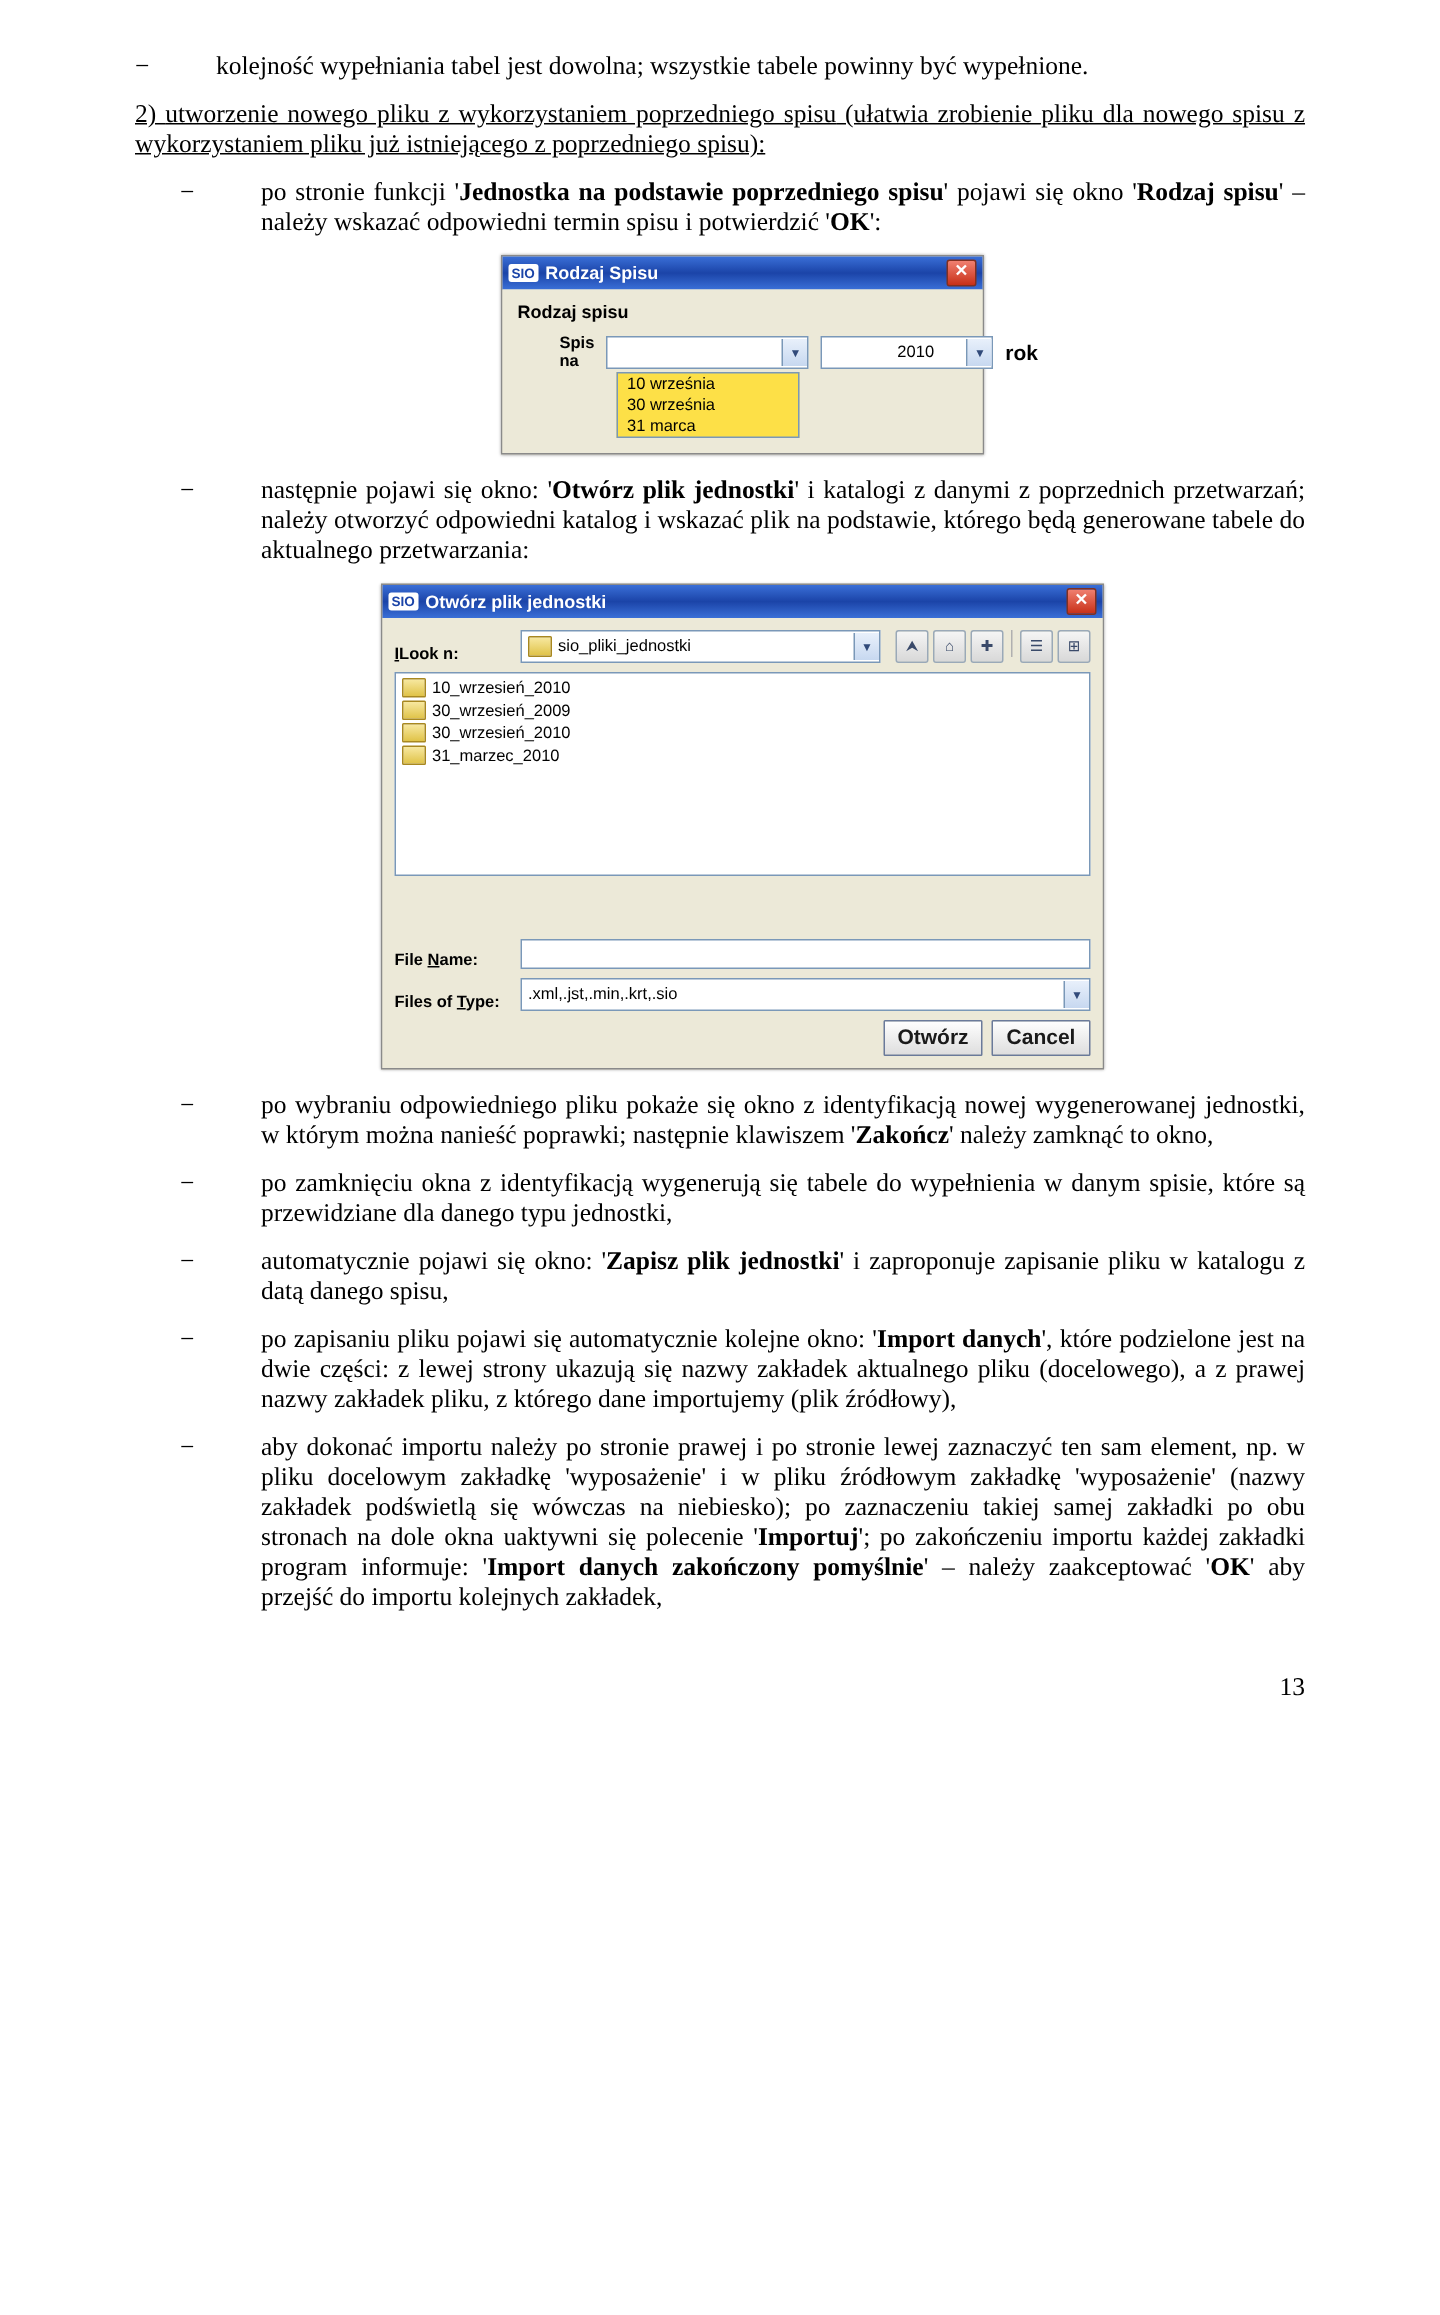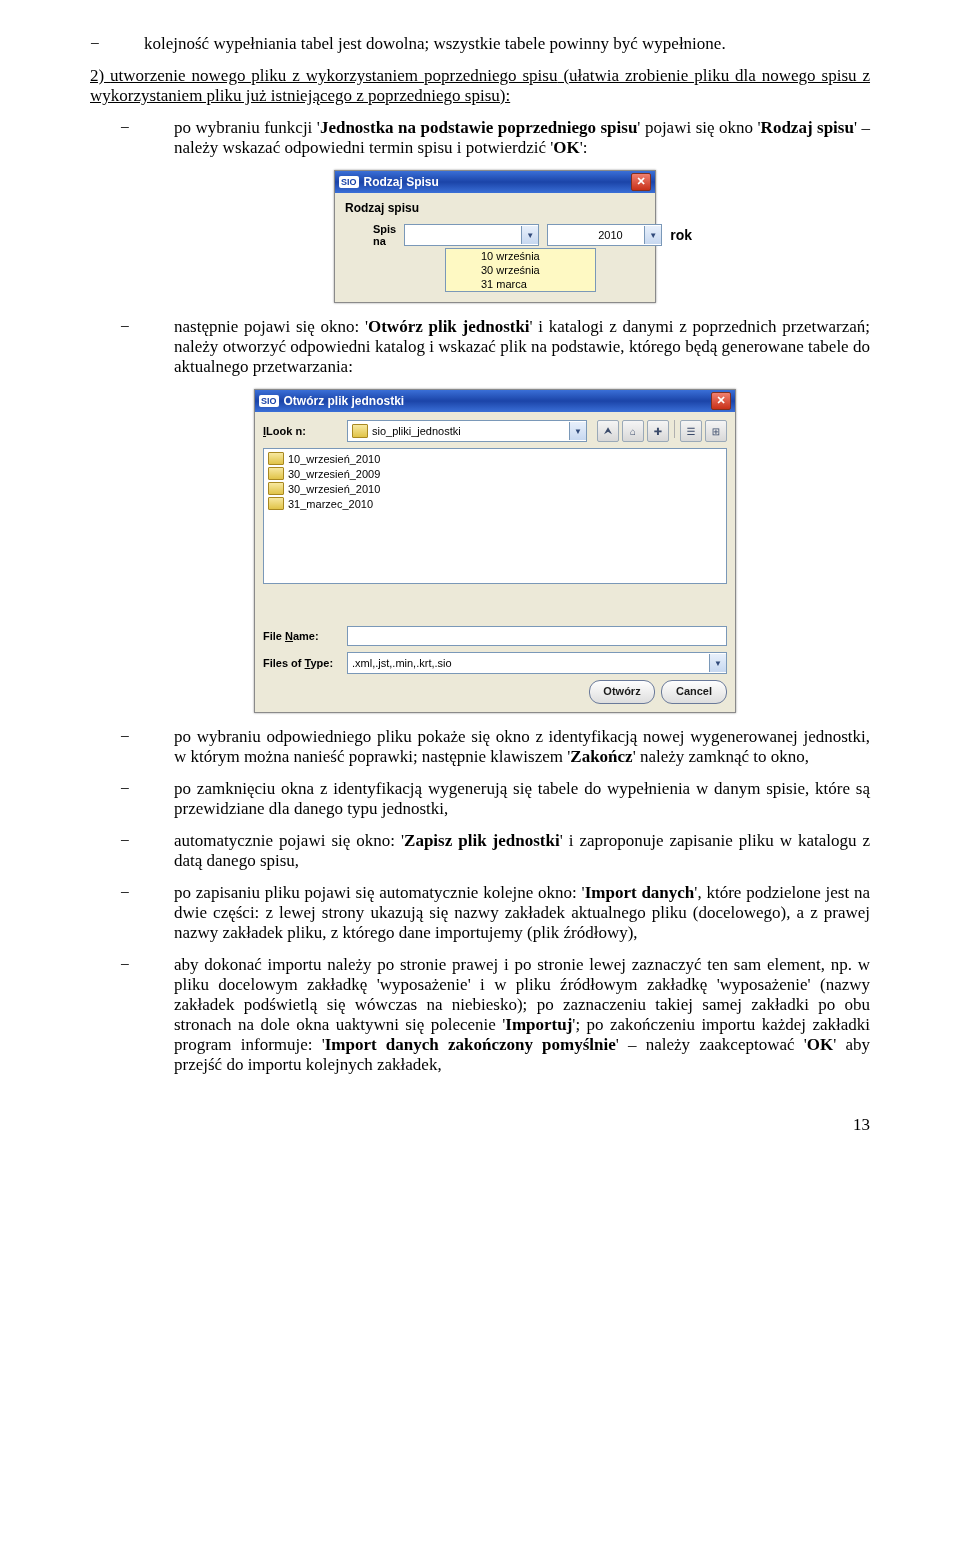--- a/index.html
+++ b/index.html
@@ -111,46 +111,45 @@
     background: linear-gradient(to bottom,#e8f0fb,#c7d8f0);
     border-left: 1px solid #7a98b8;
     display: flex;
     align-items: center;
     justify-content: center;
     font-size: 8px;
     color: #314a7a;
   }
   .dropdown-list {
     border: 1px solid #7a98b8;
-    background: #fef9c3;
+    background: #fde047;
     width: 120px;
     margin-top: -1px;
-    margin-left: 100px;
-    padding-left: 29px;
+    margin-left: 66px;
   }
   .dropdown-list .opt {
     padding: 1px 6px;
     font-size: 11px;
   }
   .spis-row {
     display: flex;
     align-items: center;
     gap: 8px;
     margin-left: 28px;
     margin-bottom: 2px;
   }
 
   
   .file-body {
     background: #ece9d8;
     padding: 8px 8px 8px 8px;
   }
   .file-row {
     display: flex;
-    align-items: center;
+    align-items: flex-end;
     gap: 6px;
     margin-bottom: 6px;
   }
   .file-row .lbl {
     width: 78px;
     font-weight: bold;
     font-size: 11px;
   }
   .file-row .lbl .ul { text-decoration: underline; }
   .lookin-combo {
@@ -219,24 +218,24 @@
   .btn-row {
     display: flex;
     justify-content: flex-end;
     gap: 6px;
     margin-top: 6px;
   }
   .win-btn {
     min-width: 64px;
     height: 22px;
     border: 1px solid #6a7a9a;
-    border-radius: 11px;
+    border-radius: 1px;
     background: linear-gradient(to bottom,#fefefe,#dedede);
     font-family: Tahoma, Arial, sans-serif;
-    font-size: 11px;
+    font-size: 14px;
     text-align: center;
     line-height: 20px;
     font-weight: bold;
     color: #1a1a1a;
     cursor: pointer;
   }
   .page-number {
     text-align: right;
     margin-top: 40px;
     font-size: 17px;
@@ -254,21 +253,21 @@
 
   <div class="section-heading">
     <span style="text-decoration:none">2) </span><span>utworzenie nowego pliku z wykorzystaniem poprzedniego spisu</span><span class="section-tail" style="text-decoration:none"> (ułatwia zrobienie pliku dla nowego spisu z wykorzystaniem pliku już istniejącego z poprzedniego spisu):</span>
   </div>
 
   <div class="sub-bullets">
 
     <div class="bullet-row">
       <div class="bullet-dash">−</div>
       <div class="bullet-text">
-        <span>po wybraniu funkcji '</span><span class="bold">Jednostka na podstawie poprzedniego spisu</span><span>' pojawi się okno '</span><span class="bold">Rodzaj spisu</span><span>' – należy wskazać odpowiedni termin spisu i potwierdzić '</span><span class="bold">OK</span><span>':</span>
+        <span>po stronie funkcji '</span><span class="bold">Jednostka na podstawie poprzedniego spisu</span><span>' pojawi się okno '</span><span class="bold">Rodzaj spisu</span><span>' – należy wskazać odpowiedni termin spisu i potwierdzić '</span><span class="bold">OK</span><span>':</span>
       </div>
     </div>
 
     <div class="dialog small">
       <div class="titlebar">
         <span class="icon-badge">SIO</span>
         <span class="title-text">Rodzaj Spisu</span>
         <span class="close-btn">✕</span>
       </div>
       <div class="dialog-body">

